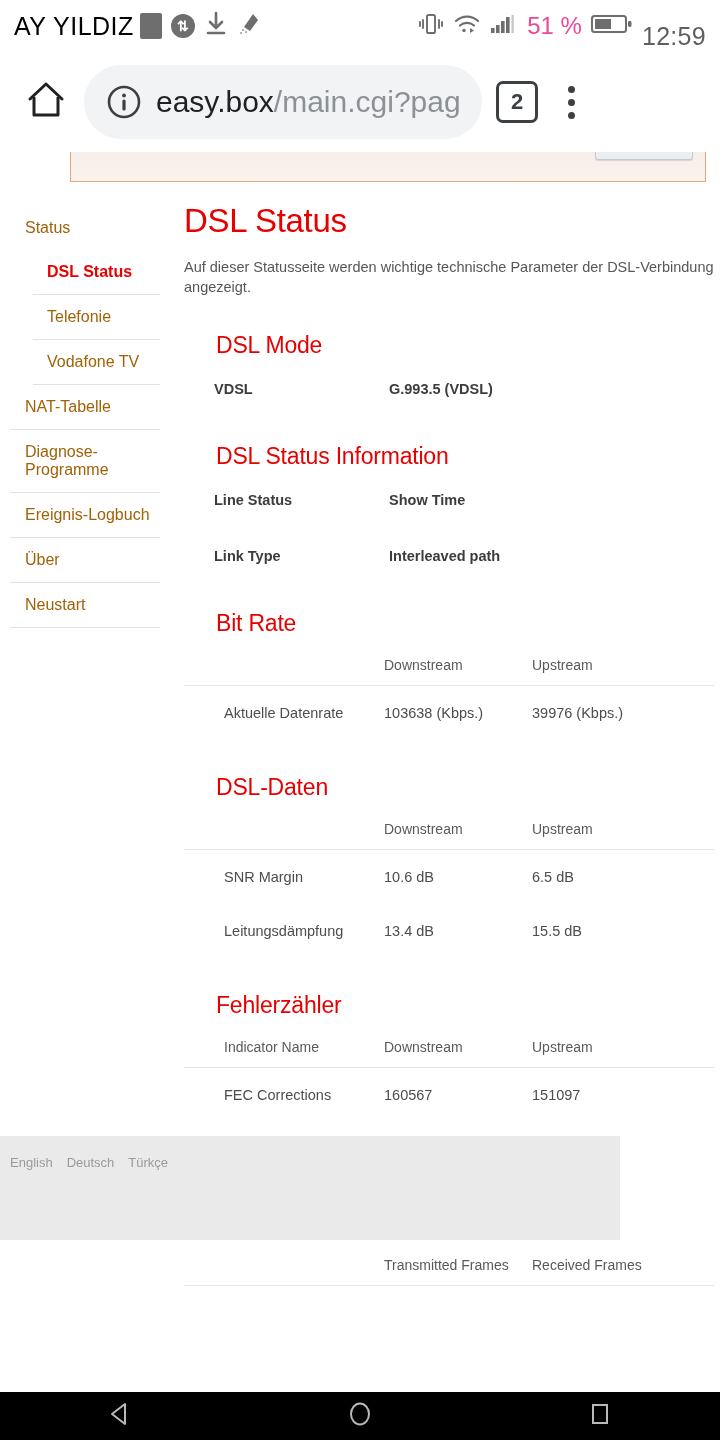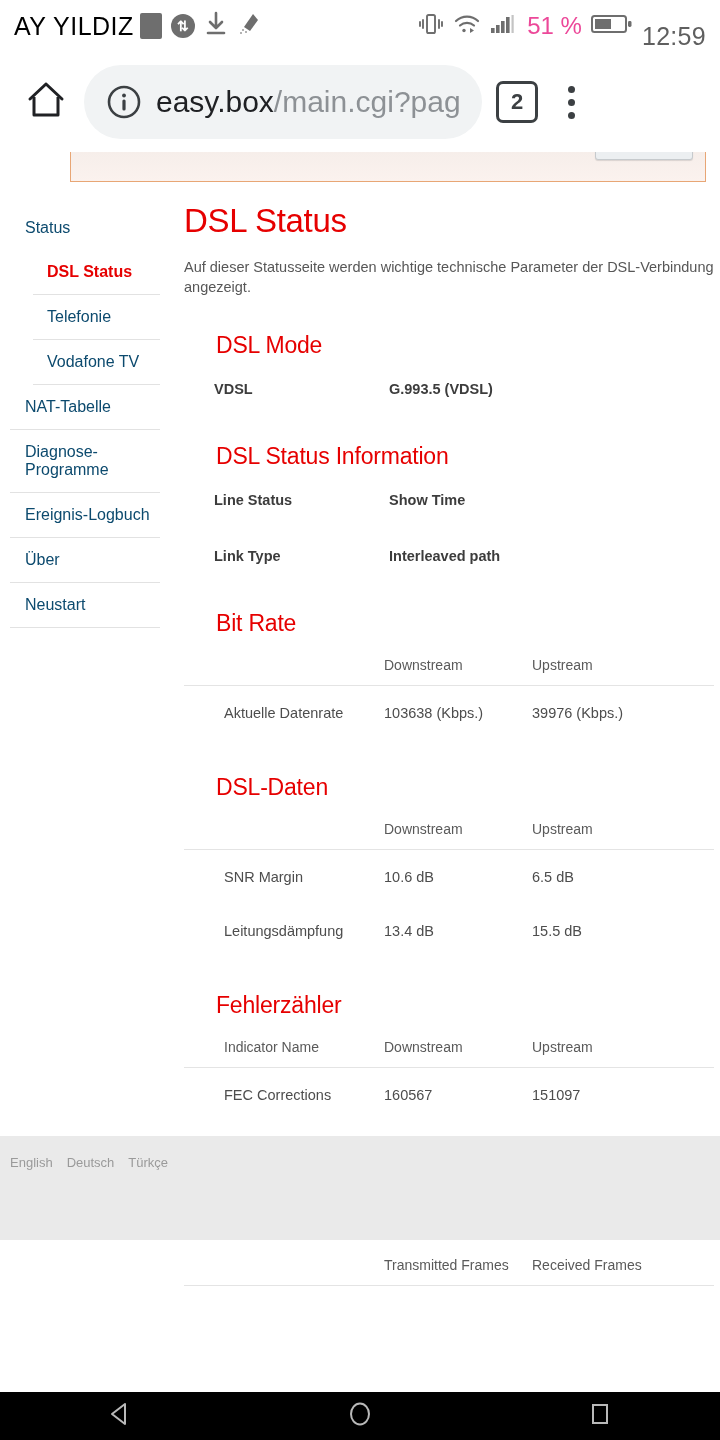--- a/index.html
+++ b/index.html
@@ -68,21 +68,21 @@
   }
   .notice-btn {
     position:absolute; right:12px; top:-22px; width:98px; height:30px;
     background:#eceff1; border:1px solid #c6cacd; border-radius:3px;
     box-shadow:0 1px 1px rgba(0,0,0,.12);
   }
 
   
   .sidebar { position:absolute; top:54px; left:0; width:160px; }
   .nav-item {
-    font-size:16px; color:#0c4a6e; padding:13px 0 13px 24px;
+    font-size:16px; color:#a16207; padding:13px 0 13px 24px;
     border-bottom:1px solid #e2e2e2; margin-left:10px;
     font-family:"Liberation Sans", sans-serif;
   }
   .nav-item.top { padding-left:15px; }
   .nav-item.sub { margin-left:33px; padding-left:14px; }
   .nav-item.nodiv { border-bottom:none; }
   .nav-item.active { color:#e60000; font-weight:bold; }
 
   
   .content { position:absolute; top:50px; left:184px; width:530px; }
@@ -120,21 +120,21 @@
   table.plain col.p2 { width:325px; }
   table.plain td {
     font-size:14.5px; font-weight:bold; color:#3c3c3c;
     padding:12px 0 12px 0;
   }
   table.plain td.k { padding-left:30px; }
   table.plain tr.spaced td { padding-top:28px; }
 
   
   .footer {
-    position:absolute; top:1136px; left:0; width:720px; height:104px;
+    position:absolute; top:1136px; left:0; width:620px; height:104px;
     background:#eaeaea;
   }
   .langs { position:absolute; left:10px; top:19px; display:flex; gap:14px; }
   .langs a { font-size:13px; color:#9a9a9a; text-decoration:none; }
   .fwinfo {
     position:absolute; right:14px; top:18px; text-align:right;
     font-size:12.5px; color:#9a9a9a; line-height:1.55;
   }
 
   

